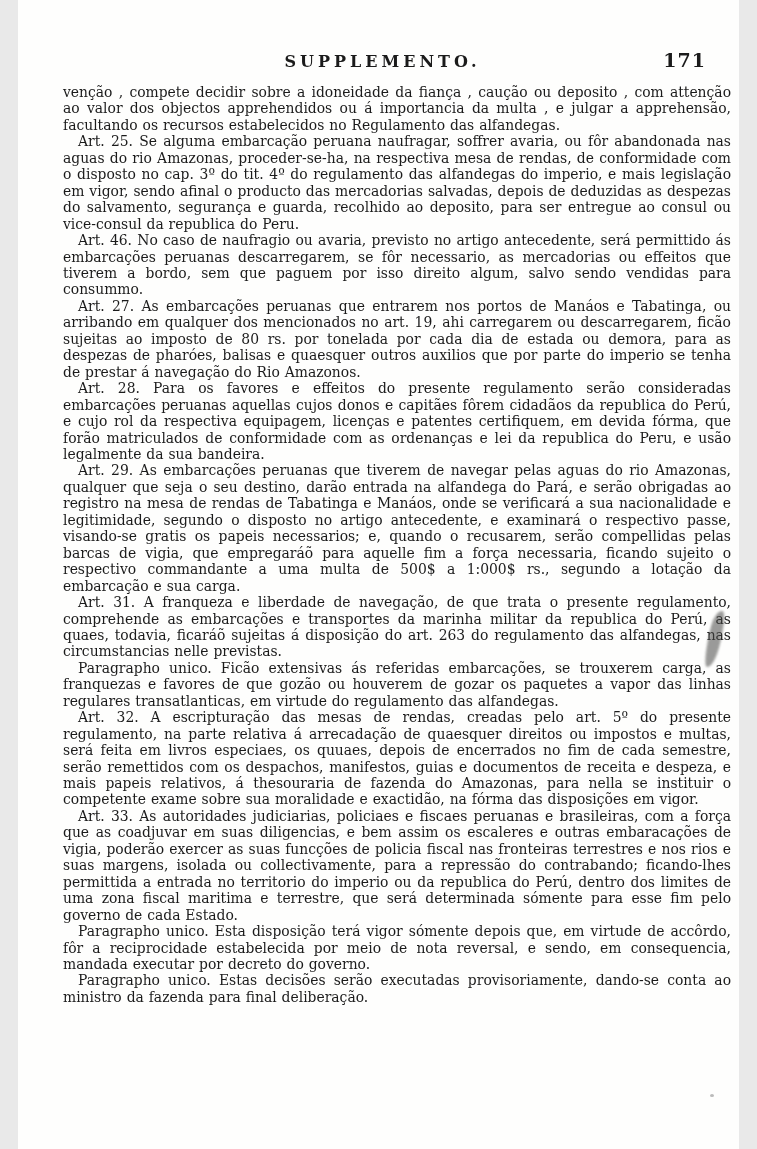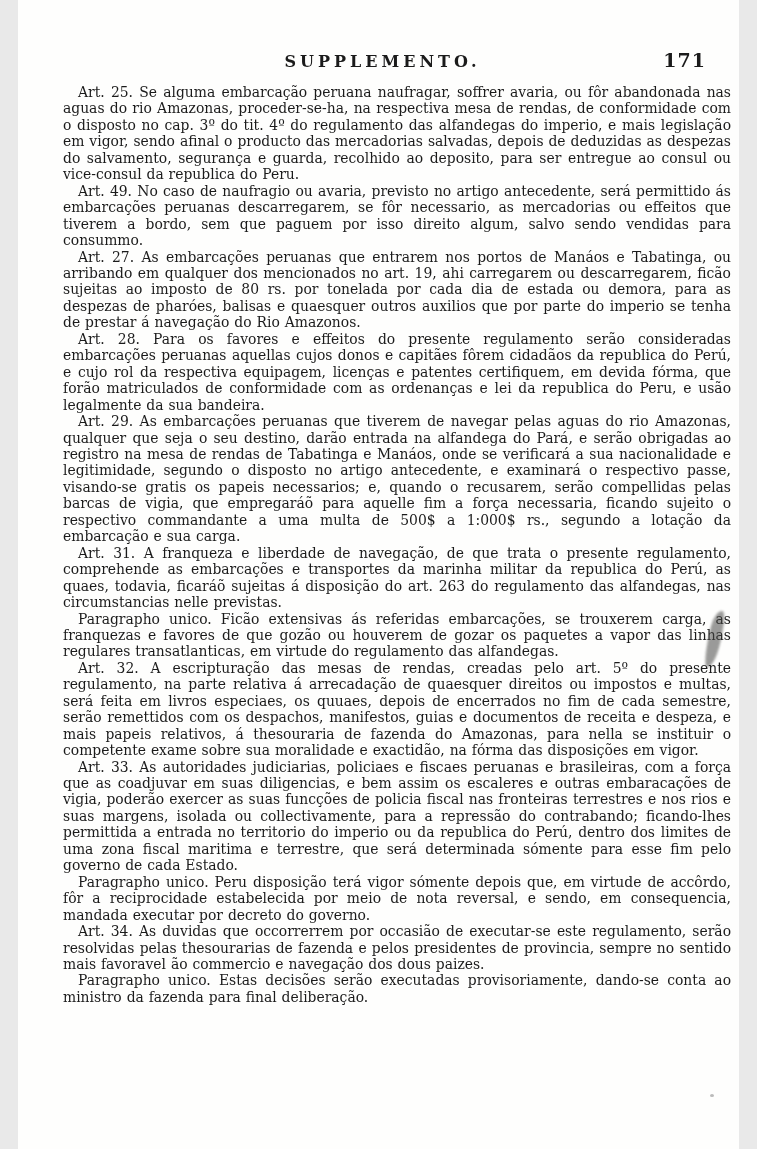--- a/index.html
+++ b/index.html
@@ -86,30 +86,30 @@
 <body>
 
 <div class="page">
 
   <div class="running-head">
     <div class="title">SUPPLEMENTO.</div>
     <div class="page-number">171</div>
   </div>
 
   <div class="text-block">
+    <p class="no-indent">venção , compete decidir sobre a idoneidade da fiança , caução ou deposito , com attenção ao valor dos objectos apprehendidos ou á importancia da multa , e julgar a apprehensão, facultando os recursos estabelecidos no Regulamento das alfandegas.</p>
     <p>Art. 25. Se alguma embarcação peruana naufragar, soffrer avaria, ou fôr abandonada nas aguas do rio Amazonas, proceder-se-ha, na respectiva mesa de rendas, de conformidade com o disposto no cap. 3º do tit. 4º do regulamento das alfandegas do imperio, e mais legislação em vigor, sendo afinal o producto das mercadorias salvadas, depois de deduzidas as despezas do salvamento, segurança e guarda, recolhido ao deposito, para ser entregue ao consul ou vice-consul da republica do Peru.</p>
-    <p>Art. 49. No caso de naufragio ou avaria, previsto no artigo antecedente, será permittido ás embarcações peruanas descarregarem, se fôr necessario, as mercadorias ou effeitos que tiverem a bordo, sem que paguem por isso direito algum, salvo sendo vendidas para consummo.</p>
+    <p>Art. 46. No caso de naufragio ou avaria, previsto no artigo antecedente, será permittido ás embarcações peruanas descarregarem, se fôr necessario, as mercadorias ou effeitos que tiverem a bordo, sem que paguem por isso direito algum, salvo sendo vendidas para consummo.</p>
     <p>Art. 27. As embarcações peruanas que entrarem nos portos de Manáos e Tabatinga, ou arribando em qualquer dos mencionados no art. 19, ahi carregarem ou descarregarem, ficão sujeitas ao imposto de 80 rs. por tonelada por cada dia de estada ou demora, para as despezas de pharóes, balisas e quaesquer outros auxilios que por parte do imperio se tenha de prestar á navegação do Rio Amazonos.</p>
     <p>Art. 28. Para os favores e effeitos do presente regulamento serão consideradas embarcações peruanas aquellas cujos donos e capitães fôrem cidadãos da republica do Perú, e cujo rol da respectiva equipagem, licenças e patentes certifiquem, em devida fórma, que forão matriculados de conformidade com as ordenanças e lei da republica do Peru, e usão legalmente da sua bandeira.</p>
     <p>Art. 29. As embarcações peruanas que tiverem de navegar pelas aguas do rio Amazonas, qualquer que seja o seu destino, darão entrada na alfandega do Pará, e serão obrigadas ao registro na mesa de rendas de Tabatinga e Manáos, onde se verificará a sua nacionalidade e legitimidade, segundo o disposto no artigo antecedente, e examinará o respectivo passe, visando-se gratis os papeis necessarios; e, quando o recusarem, serão compellidas pelas barcas de vigia, que empregaráõ para aquelle fim a força necessaria, ficando sujeito o respectivo commandante a uma multa de 500$ a 1:000$ rs., segundo a lotação da embarcação e sua carga.</p>
     <p>Art. 31. A franqueza e liberdade de navegação, de que trata o presente regulamento, comprehende as embarcações e transportes da marinha militar da republica do Perú, as quaes, todavia, ficaráõ sujeitas á disposição do art. 263 do regulamento das alfandegas, nas circumstancias nelle previstas.</p>
     <p>Paragrapho unico. Ficão extensivas ás referidas embarcações, se trouxerem carga, as franquezas e favores de que gozão ou houverem de gozar os paquetes a vapor das linhas regulares transatlanticas, em virtude do regulamento das alfandegas.</p>
     <p>Art. 32. A escripturação das mesas de rendas, creadas pelo art. 5º do presente regulamento, na parte relativa á arrecadação de quaesquer direitos ou impostos e multas, será feita em livros especiaes, os quuaes, depois de encerrados no fim de cada semestre, serão remettidos com os despachos, manifestos, guias e documentos de receita e despeza, e mais papeis relativos, á thesouraria de fazenda do Amazonas, para nella se instituir o competente exame sobre sua moralidade e exactidão, na fórma das disposições em vigor.</p>
     <p>Art. 33. As autoridades judiciarias, policiaes e fiscaes peruanas e brasileiras, com a força que as coadjuvar em suas diligencias, e bem assim os escaleres e outras embaracações de vigia, poderão exercer as suas funcções de policia fiscal nas fronteiras terrestres e nos rios e suas margens, isolada ou collectivamente, para a repressão do contrabando; ficando-lhes permittida a entrada no territorio do imperio ou da republica do Perú, dentro dos limites de uma zona fiscal maritima e terrestre, que será determinada sómente para esse fim pelo governo de cada Estado.</p>
-    <p>Paragrapho unico. Peru disposição terá vigor sómente depois que, em virtude de accôrdo, fôr a reciprocidade estabelecida por meio de nota reversal, e sendo, em consequencia, mandada executar por decreto do governo.</p>
-    <p>Art. 34. As duvidas que occorrerrem por occasião de executar-se este regulamento, serão resolvidas pelas thesourarias de fazenda e pelos presidentes de provincia, sempre no sentido mais favoravel ão commercio e navegação dos dous paizes.</p>
+    <p>Paragrapho unico. Esta disposição terá vigor sómente depois que, em virtude de accôrdo, fôr a reciprocidade estabelecida por meio de nota reversal, e sendo, em consequencia, mandada executar por decreto do governo.</p>
     <p>Paragrapho unico. Estas decisões serão executadas provisoriamente, dando-se conta ao ministro da fazenda para final deliberação.</p>
   </div>
 
   <div class="ink-smudge"></div>
   <div class="speck speck-1"></div>
 
 </div>
 
 </body></html>

